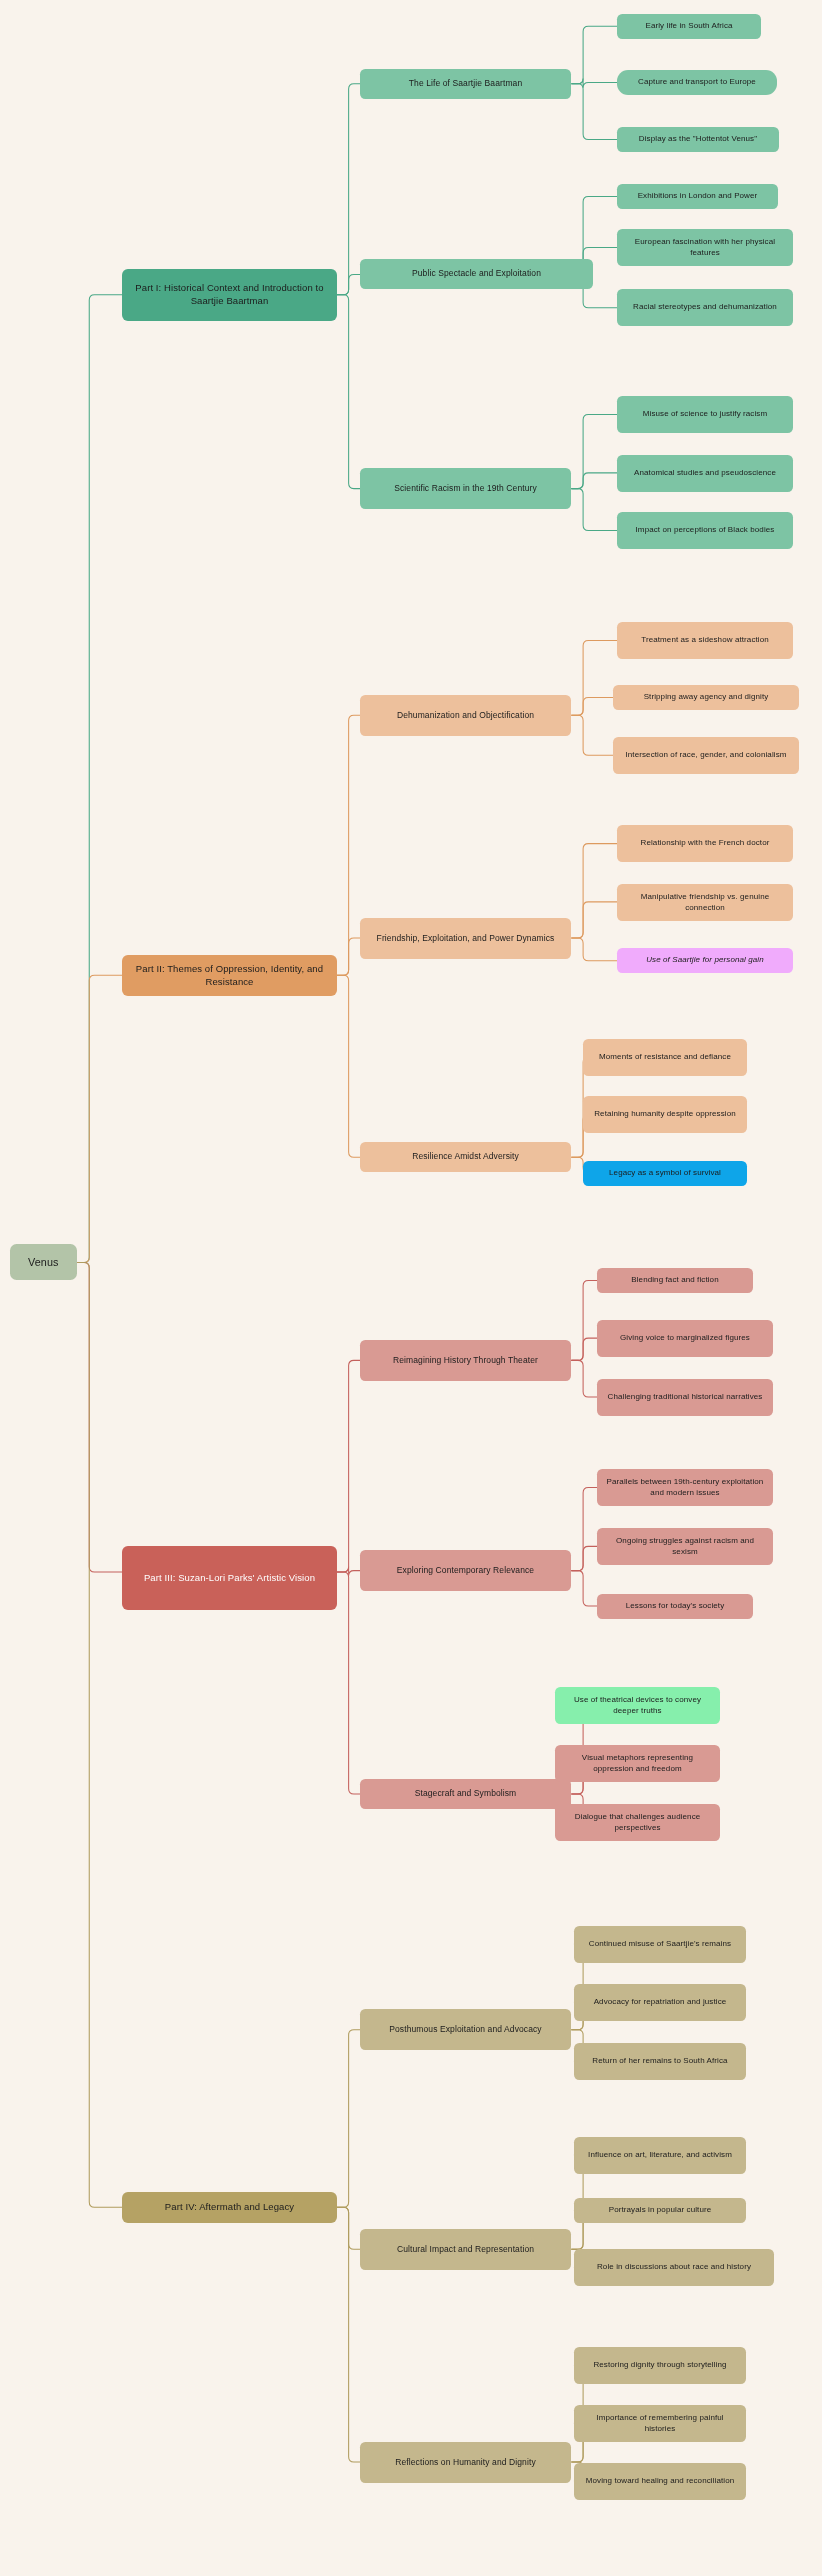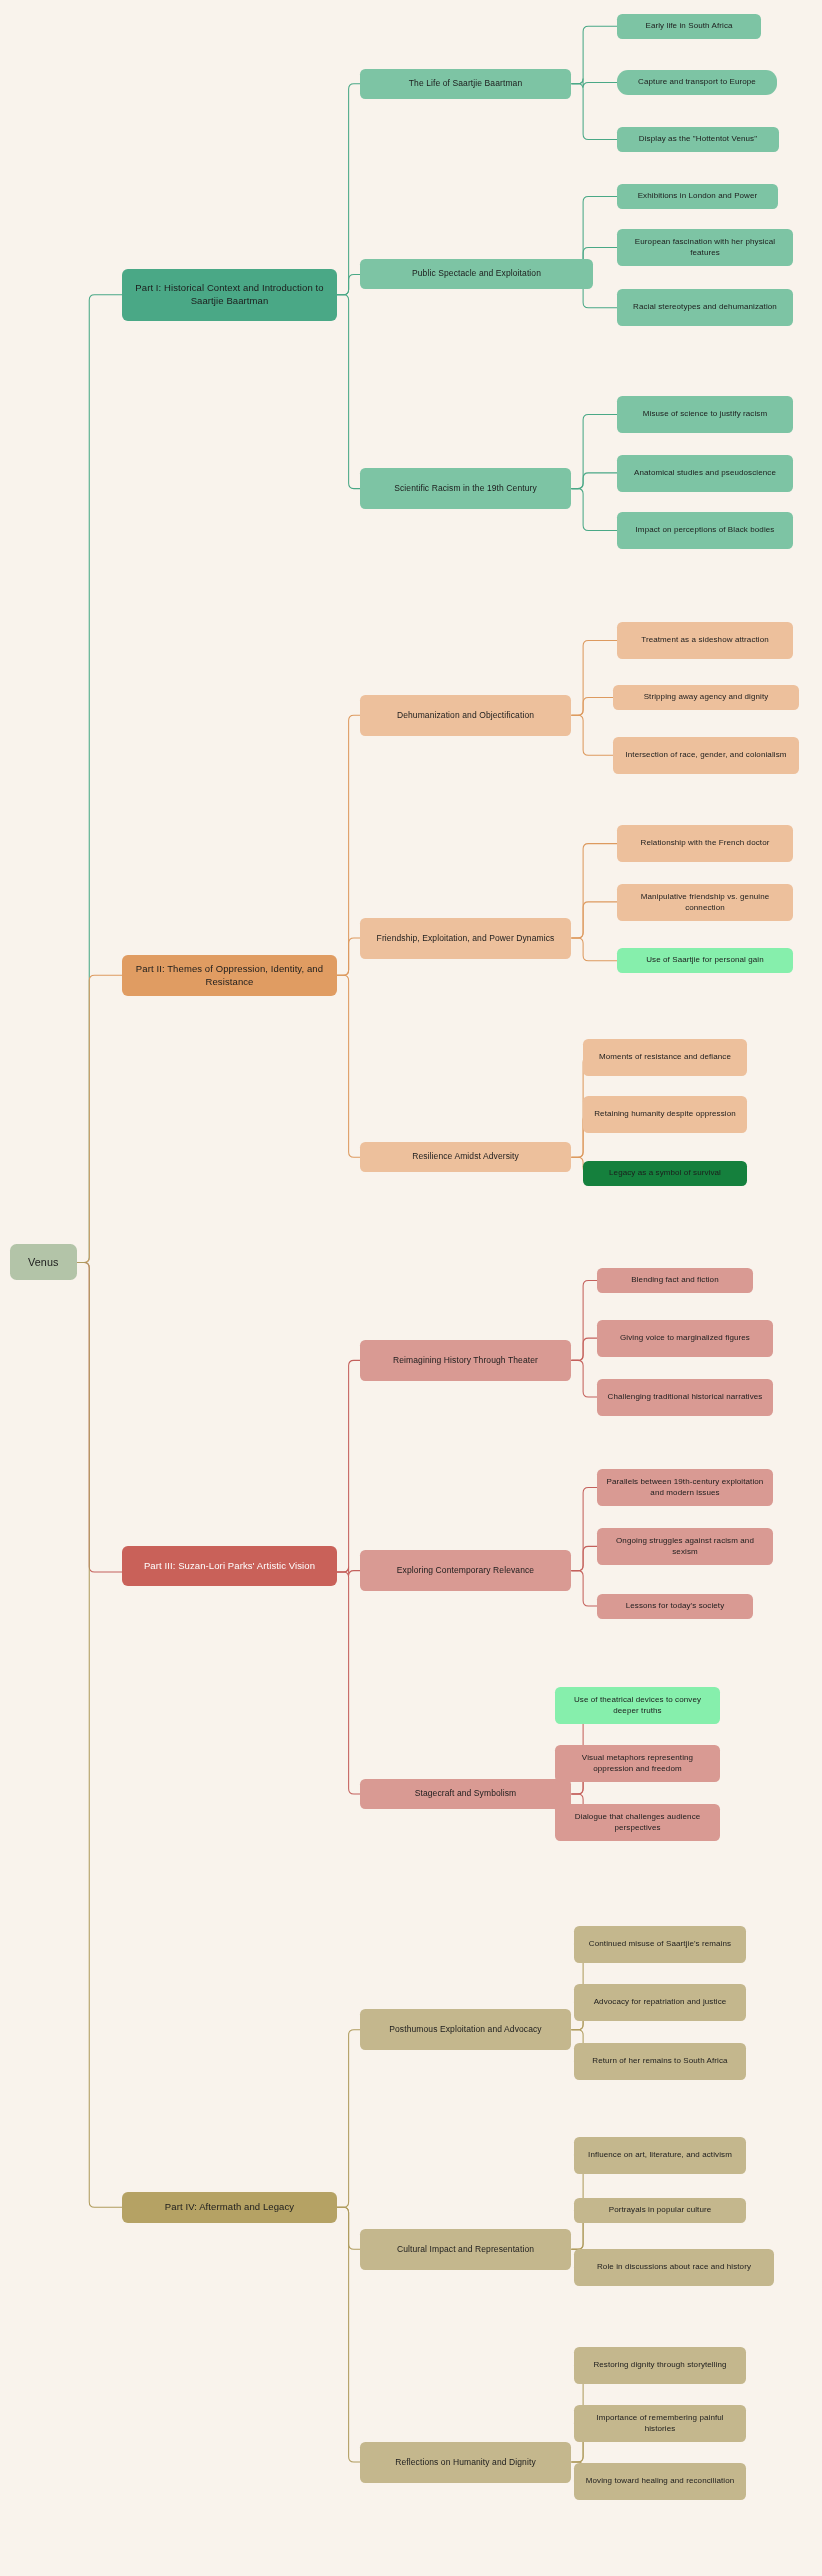--- a/index.html
+++ b/index.html
@@ -146,36 +146,36 @@
       </div>
       <div class="node mid" style="left: 360px; top: 918px; width: 211px; height: 41px; background: rgb(237, 192, 156);">
         <span>Friendship, Exploitation, and Power Dynamics</span>
       </div>
       <div class="node leaf" style="left: 617px; top: 825px; width: 176px; height: 37px; background: rgb(237, 192, 156);">
         <span>Relationship with the French doctor</span>
       </div>
       <div class="node leaf" style="left: 617px; top: 884px; width: 176px; height: 37px; background: rgb(237, 192, 156);">
         <span>Manipulative friendship vs. genuine connection</span>
       </div>
-      <div class="node leaf" style="left: 617px; top: 948px; width: 176px; height: 25px; background: #86efac;">
+      <div class="node leaf" style="left: 617px; top: 948px; width: 176px; height: 25px; background: #f0abfc; font-style: italic;">
         <span>Use of Saartjie for personal gain</span>
       </div>
       <div class="node mid" style="left: 360px; top: 1142px; width: 211px; height: 30px; background: rgb(237, 192, 156);">
         <span>Resilience Amidst Adversity</span>
       </div>
       <div class="node leaf" style="left: 583px; top: 1039px; width: 164px; height: 37px; background: rgb(237, 192, 156);">
         <span>Moments of resistance and defiance</span>
       </div>
       <div class="node leaf" style="left: 583px; top: 1096px; width: 164px; height: 37px; background: rgb(237, 192, 156);">
         <span>Retaining humanity despite oppression</span>
       </div>
-      <div class="node leaf" style="left: 583px; top: 1161px; width: 164px; height: 25px; background: #15803d;">
+      <div class="node leaf" style="left: 583px; top: 1161px; width: 164px; height: 25px; background: #0ea5e9;">
         <span>Legacy as a symbol of survival</span>
       </div>
-      <div class="node branch white-text" style="left: 122px; top: 1546px; width: 215px; height: 40px; background: rgb(201, 97, 89);">
+      <div class="node branch white-text" style="left: 122px; top: 1546px; width: 215px; height: 64px; background: rgb(201, 97, 89);">
         <span>Part III: Suzan-Lori Parks' Artistic Vision</span>
       </div>
       <div class="node mid" style="left: 360px; top: 1340px; width: 211px; height: 41px; background: rgb(217, 154, 147);">
         <span>Reimagining History Through Theater</span>
       </div>
       <div class="node leaf" style="left: 597px; top: 1268px; width: 156px; height: 25px; background: rgb(217, 154, 147);">
         <span>Blending fact and fiction</span>
       </div>
       <div class="node leaf" style="left: 597px; top: 1320px; width: 176px; height: 37px; background: rgb(217, 154, 147);">
         <span>Giving voice to marginalized figures</span>

